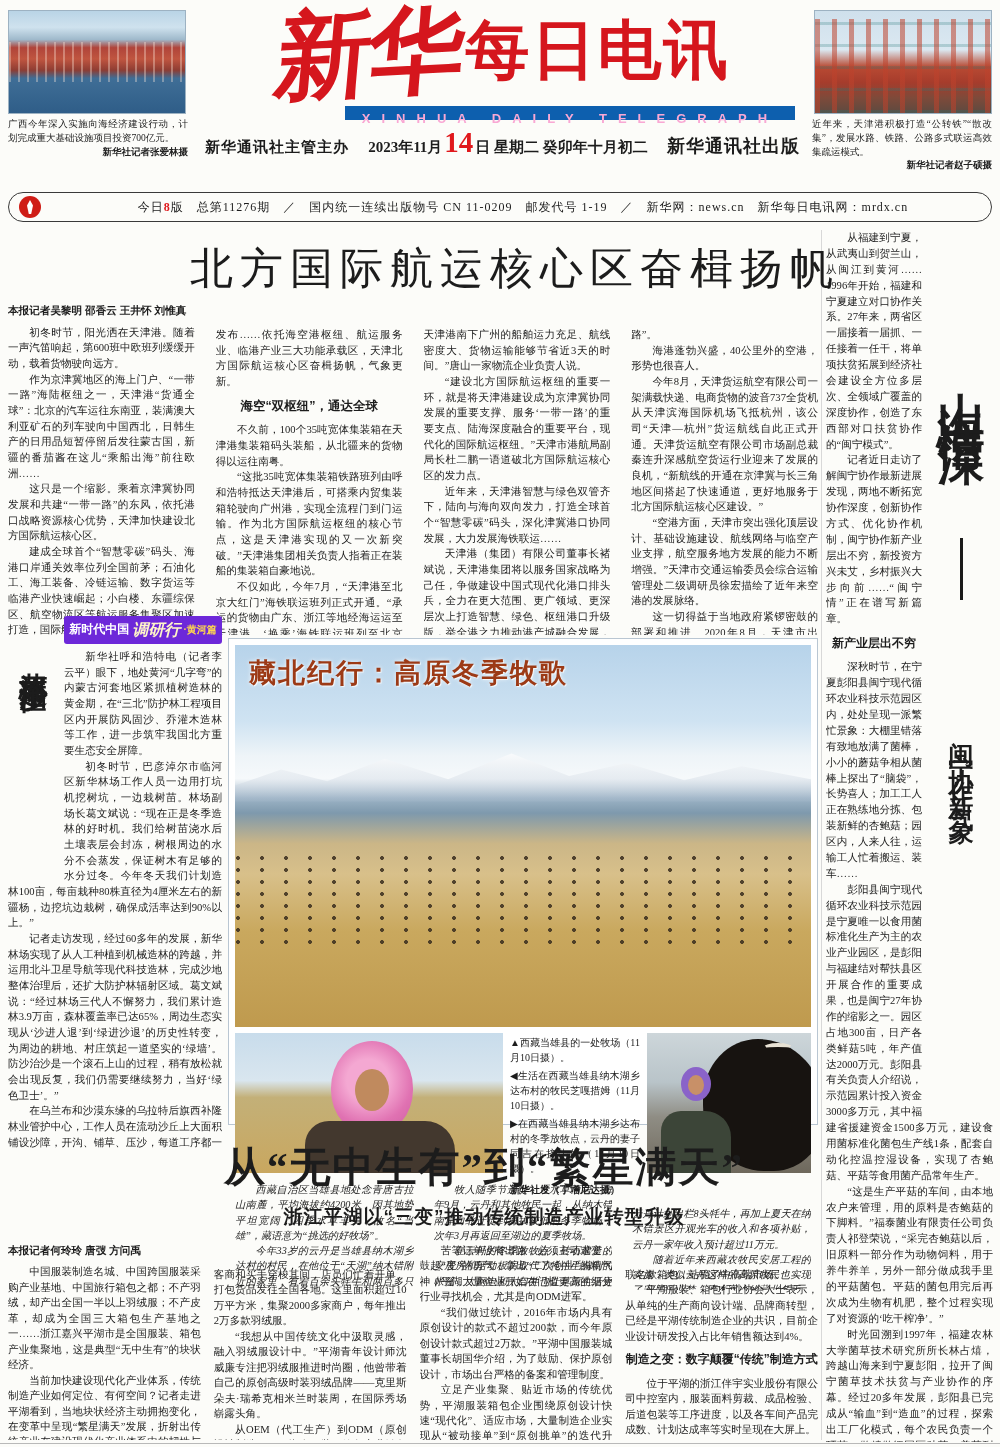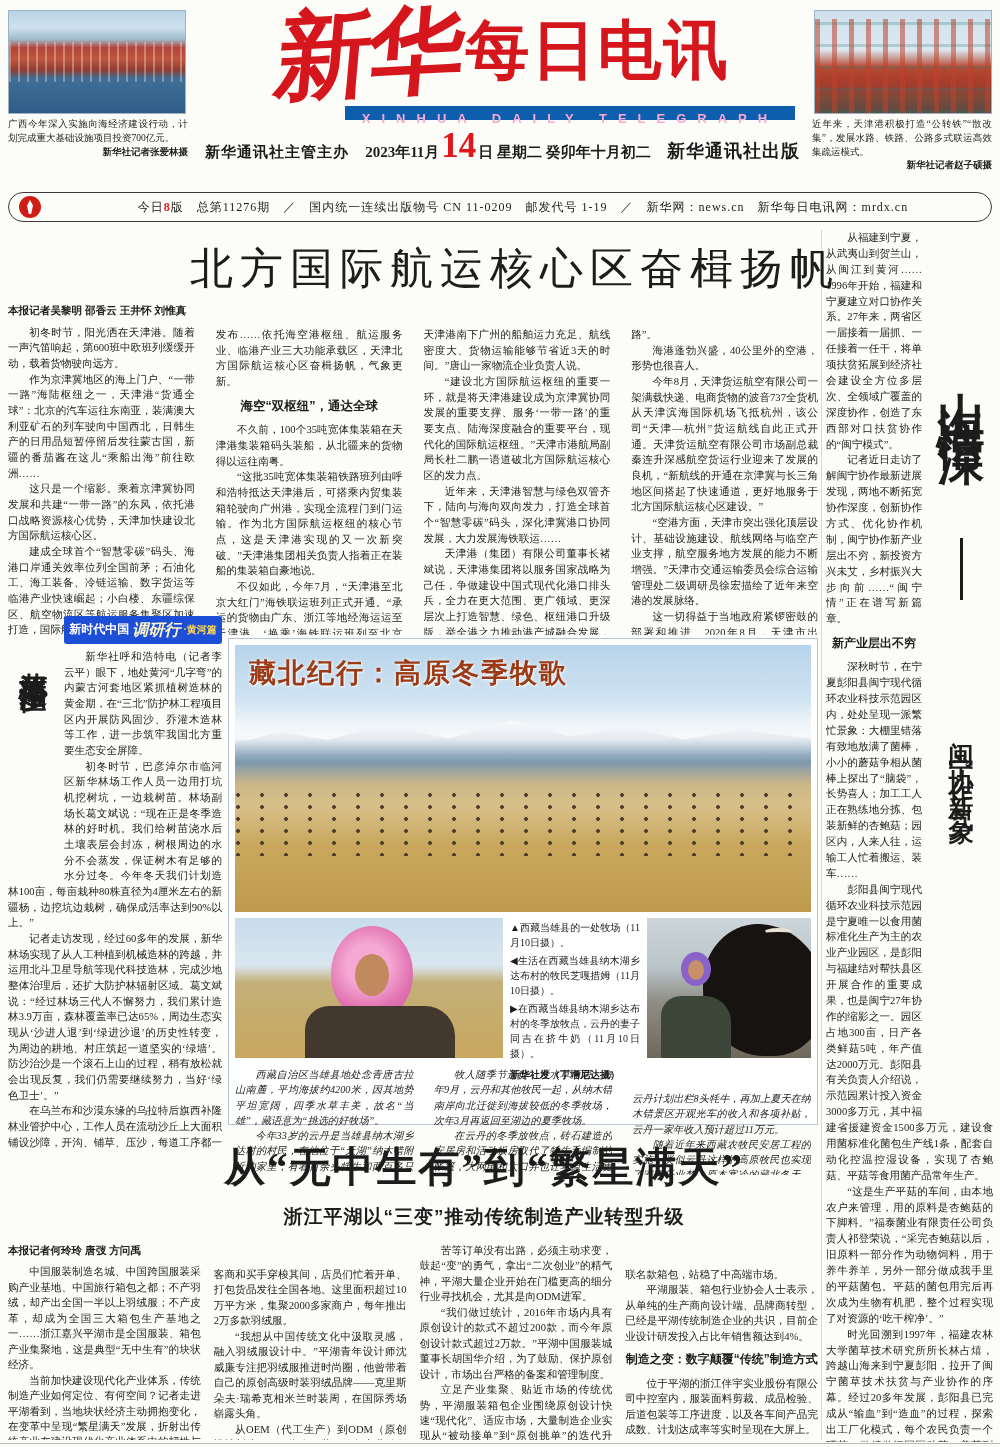--- a/index.html
+++ b/index.html
@@ -24,21 +24,21 @@
   .mh-title{color:#d5161d;font-weight:900;line-height:1;white-space:nowrap;}
   .mh-cn1{font-size:96px;display:inline-block;transform:skewX(-8deg) rotate(-3deg);letter-spacing:-4px;}
   .mh-cn2{font-size:64px;display:inline-block;vertical-align:14px;letter-spacing:2px;margin-left:6px;}
   .mh-bar{margin:4px 0 0 140px;width:450px;height:14px;background:#0d5fae;color:#f9a8d4;
           font-family:"Liberation Sans","DejaVu Sans",sans-serif;font-weight:bold;font-size:13px;
           letter-spacing:11px;line-height:25px;text-align:center;}
   .mh-date{display:flex;align-items:baseline;justify-content:space-between;margin-top:6px;font-size:14px;}
   .mh-org{font-weight:bold;font-size:15px;letter-spacing:1px;}
   .mh-org.r{font-size:18px;}
   .mh-mid{font-weight:bold;font-size:15px;}
-  .mh-day{color:#e0181c;font-size:35px;font-weight:bold;padding:0 2px;}
+  .mh-day{color:#e0181c;font-size:29px;font-weight:bold;padding:0 2px;}
 
   .infobar{position:absolute;left:8px;top:192px;width:984px;height:30px;border:1.5px solid #3a3a3a;
            border-radius:15px;display:flex;align-items:center;font-size:12px;letter-spacing:1px;}
   .logo{width:22px;height:22px;border-radius:50%;background:#cf1d16;margin:0 14px 0 10px;position:relative;flex:0 0 auto;}
   .logo::after{content:"";position:absolute;left:8px;top:4px;width:6px;height:14px;background:#fff;
                clip-path:polygon(50% 0,100% 40%,70% 100%,30% 100%,0 40%);}
   .info-text{flex:1;text-align:center;}
   .red{color:#e0181c;font-weight:bold;}
 
   
@@ -68,30 +68,30 @@
   .vt-dash{width:3px;height:62px;background:#1a1a1a;margin:22px auto;}
   .vt-sub{writing-mode:vertical-rl;margin:0 auto;font-size:25px;font-weight:700;line-height:1;
           letter-spacing:13px;height:290px;}
   .right-art .subhead{font-size:12px;clear:none;}
 
   
   .left-art{position:absolute;left:8px;top:616px;width:214px;height:534px;overflow:hidden;
             font-size:10.6px;line-height:1.48;}
   .vtitle-s{float:left;width:50px;height:218px;margin:34px 6px 6px 0;}
   .vt-s{writing-mode:vertical-rl;font-size:28px;font-weight:900;line-height:1.05;letter-spacing:2px;margin:0 auto;}
-  .badge{height:28px;background:#1d4ed8;border-radius:3px;display:flex;align-items:center;justify-content:center;
+  .badge{height:28px;background:#6d28d9;border-radius:3px;display:flex;align-items:center;justify-content:center;
          gap:3px;margin-bottom:5px;overflow:hidden;white-space:nowrap;}
   .badge .b1{color:#fff;font-weight:bold;font-size:12px;font-family:"Liberation Sans","DejaVu Sans",sans-serif;}
   .badge .b2{color:#fff6c9;font-weight:900;font-size:16px;font-style:italic;}
   .badge .b3{color:#ffd84d;font-weight:bold;font-size:10px;}
 
   
   .feature{position:absolute;left:228px;top:638px;width:590px;height:487px;border:1px solid #b9c6d2;
            background:#fff;padding:6px;}
-  .bigphoto{position:relative;width:576px;height:267px;overflow:hidden;
+  .bigphoto{position:relative;width:576px;height:382px;overflow:hidden;
      background:linear-gradient(180deg,#b7d3ea 0%,#cfe3f2 20%,#eef4f8 29%,#f6f9fb 35%,#9db4c6 40%,#7e99ad 44%,#cbb687 52%,#d8c08a 60%,#c9a85e 75%,#bf9a4e 100%);}
   .bigphoto .ridge{position:absolute;left:0;top:27%;width:100%;height:14%;
      background:linear-gradient(180deg,rgba(255,255,255,.9),rgba(160,180,200,.4));
      clip-path:polygon(0 70%,8% 40%,16% 62%,26% 20%,37% 58%,48% 10%,58% 52%,68% 28%,78% 60%,88% 34%,100% 58%,100% 100%,0 100%);}
   .bigphoto .herd{position:absolute;left:0;top:55%;width:100%;height:24%;opacity:.85;
      background-image:radial-gradient(circle at 3px 3px,#392d1e 1.7px,transparent 2.2px);background-size:24px 12px;}
   .feat-title{position:absolute;left:14px;top:10px;font-size:27px;font-weight:900;color:#9c3a16;
       letter-spacing:2px;text-shadow:0 0 4px rgba(255,255,255,.9),1px 1px 0 rgba(255,255,255,.7);}
   .feat-row{display:flex;gap:7px;margin-top:6px;height:140px;}
   .p-portrait{position:relative;width:268px;flex:0 0 auto;overflow:hidden;

